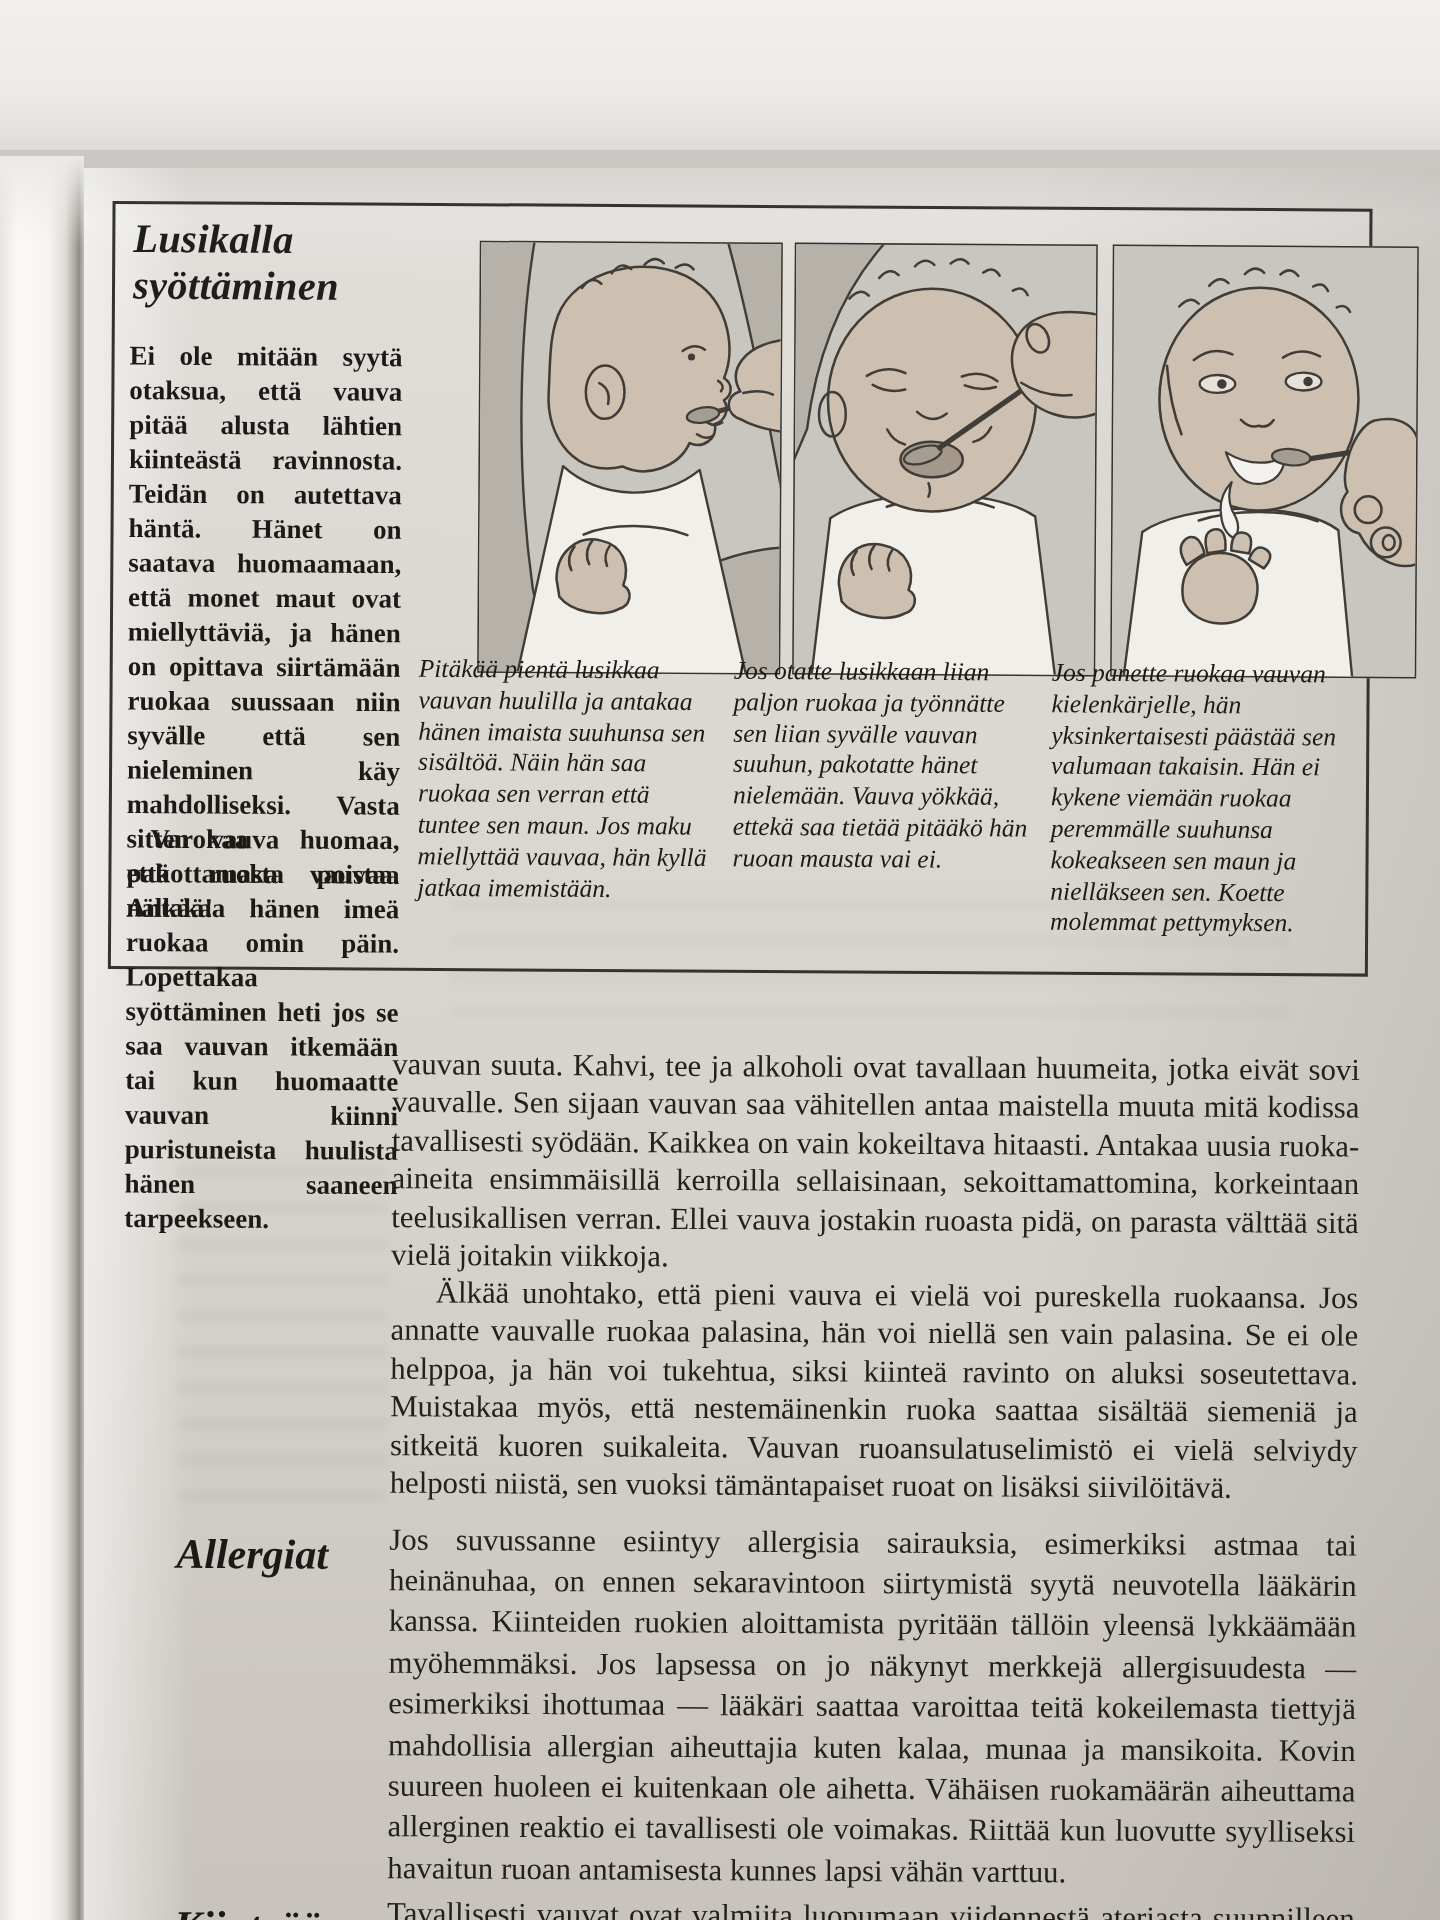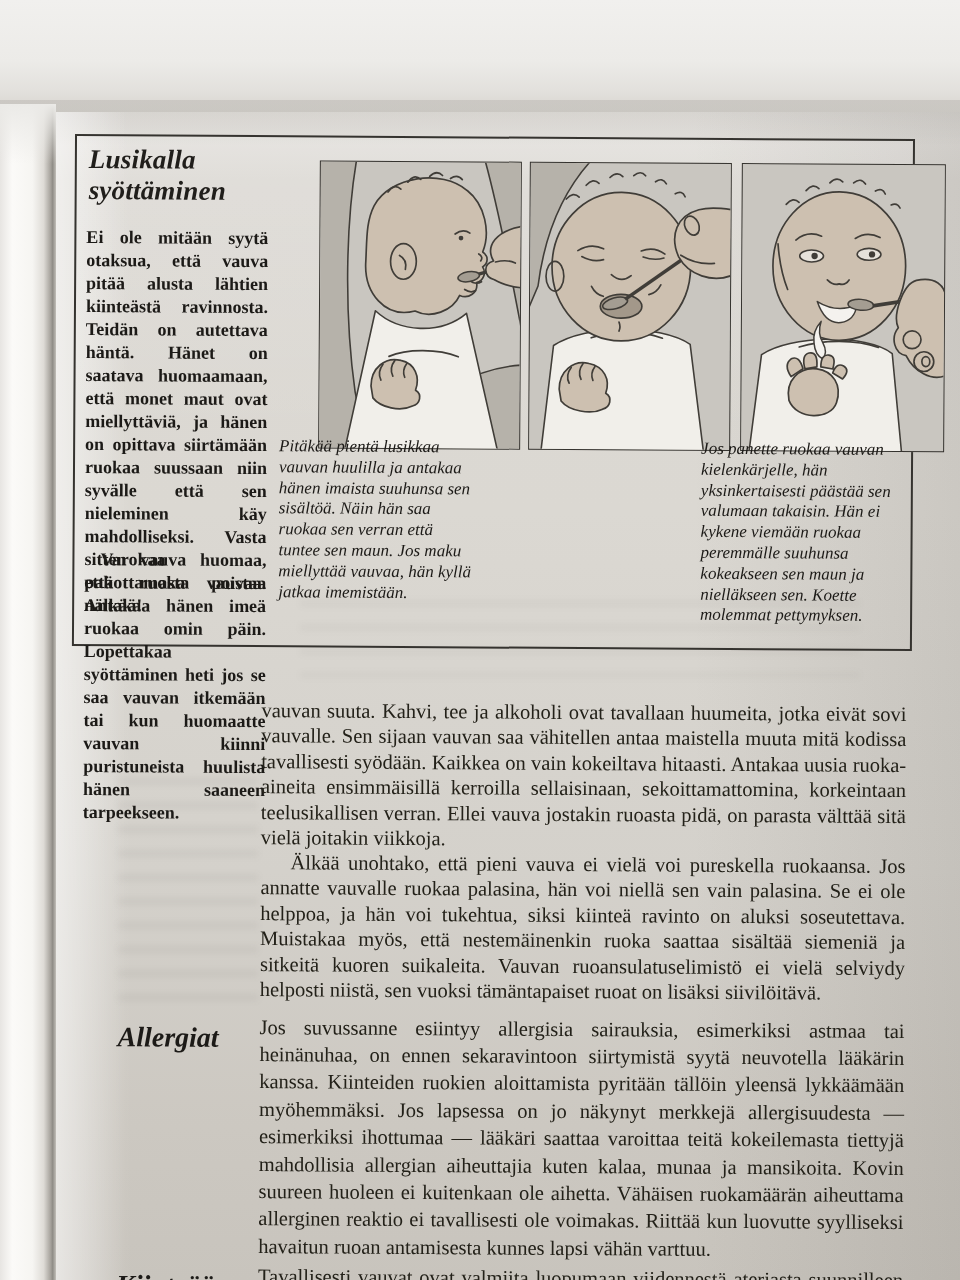--- a/index.html
+++ b/index.html
@@ -156,20 +156,21 @@
         <path class="skin" d="M176 116 C194 112 206 120 206 136 L206 212 C192 218 174 208 166 192 C154 190 150 174 158 164 C152 152 162 120 176 116 Z"></path>
         <circle class="skin" cx="172" cy="176" r="9"></circle>
         <circle class="skin" cx="184" cy="198" r="10"></circle>
         <ellipse class="line-art" cx="186" cy="198" rx="4" ry="5"></ellipse>
         <path class="skin" d="M48 238 C44 218 58 204 76 206 C92 208 102 222 96 240 C90 258 56 258 48 238 Z"></path>
         <path class="skin" d="M50 214 q-8 -12 0 -18 q8 -4 12 10 Z M64 206 q-4 -14 4 -16 q9 -2 8 14 Z M80 204 q0 -13 8 -12 q8 1 4 14 Z M92 210 q4 -11 11 -7 q7 4 -1 13 Z"></path>
       </svg>
     </figure>
 
     <figcaption class="abs caption" id="caption-1">Pitäkää pientä lusikkaa vauvan huulilla ja antakaa hänen imaista suuhunsa sen sisältöä. Näin hän saa ruokaa sen verran että tuntee sen maun. Jos maku miellyttää vauvaa, hän kyllä jatkaa imemistään.</figcaption>
+    <figcaption class="abs caption" id="caption-2">Jos otatte lusikkaan liian paljon ruokaa ja työnnätte sen liian syvälle vauvan suuhun, pakotatte hänet nielemään. Vauva yökkää, ettekä saa tietää pitääkö hän ruoan mausta vai ei.</figcaption>
     <figcaption class="abs caption" id="caption-3">Jos panette ruokaa vauvan kielenkärjelle, hän yksinkertaisesti päästää sen valumaan takaisin. Hän ei kykene viemään ruokaa peremmälle suuhunsa kokeakseen sen maun ja nielläkseen sen. Koette molemmat pettymyksen.</figcaption>
   </div>
 
   <p class="abs bodytext" id="body-p1">vauvan suuta. Kahvi, tee ja alkoholi ovat tavallaan huumeita, jotka eivät sovi vauvalle. Sen sijaan vauvan saa vähitellen antaa maistella muuta mitä kodissa tavallisesti syödään. Kaikkea on vain kokeiltava hitaasti. Antakaa uusia ruoka-aineita ensimmäisillä kerroilla sellaisinaan, sekoittamattomina, korkeintaan teelusikallisen verran. Ellei vauva jostakin ruoasta pidä, on parasta välttää sitä vielä joitakin viikkoja.</p>
   <p class="abs bodytext" id="body-p2">Älkää unohtako, että pieni vauva ei vielä voi pureskella ruokaansa. Jos annatte vauvalle ruokaa palasina, hän voi niellä sen vain palasina. Se ei ole helppoa, ja hän voi tukehtua, siksi kiinteä ravinto on aluksi soseutettava. Muistakaa myös, että nestemäinenkin ruoka saattaa sisältää siemeniä ja sitkeitä kuoren suikaleita. Vauvan ruoansulatuselimistö ei vielä selviydy helposti niistä, sen vuoksi tämäntapaiset ruoat on lisäksi siivilöitävä.</p>
 
   <h2 class="abs section-heading" id="heading-allergiat">Allergiat</h2>
   <p class="abs bodytext" id="text-allergiat">Jos suvussanne esiintyy allergisia sairauksia, esimerkiksi astmaa tai heinänuhaa, on ennen sekaravintoon siirtymistä syytä neuvotella lääkärin kanssa. Kiinteiden ruokien aloittamista pyritään tällöin yleensä lykkäämään myöhemmäksi. Jos lapsessa on jo näkynyt merkkejä allergisuudesta — esimerkiksi ihottumaa — lääkäri saattaa varoittaa teitä kokeilemasta tiettyjä mahdollisia allergian aiheuttajia kuten kalaa, munaa ja mansikoita. Kovin suureen huoleen ei kuitenkaan ole aihetta. Vähäisen ruokamäärän aiheuttama allerginen reaktio ei tavallisesti ole voimakas. Riittää kun luovutte syylliseksi havaitun ruoan antamisesta kunnes lapsi vähän varttuu.</p>
 
   <h2 class="abs section-heading" id="heading-kiintea">Kiinteää ravintoa</h2>

